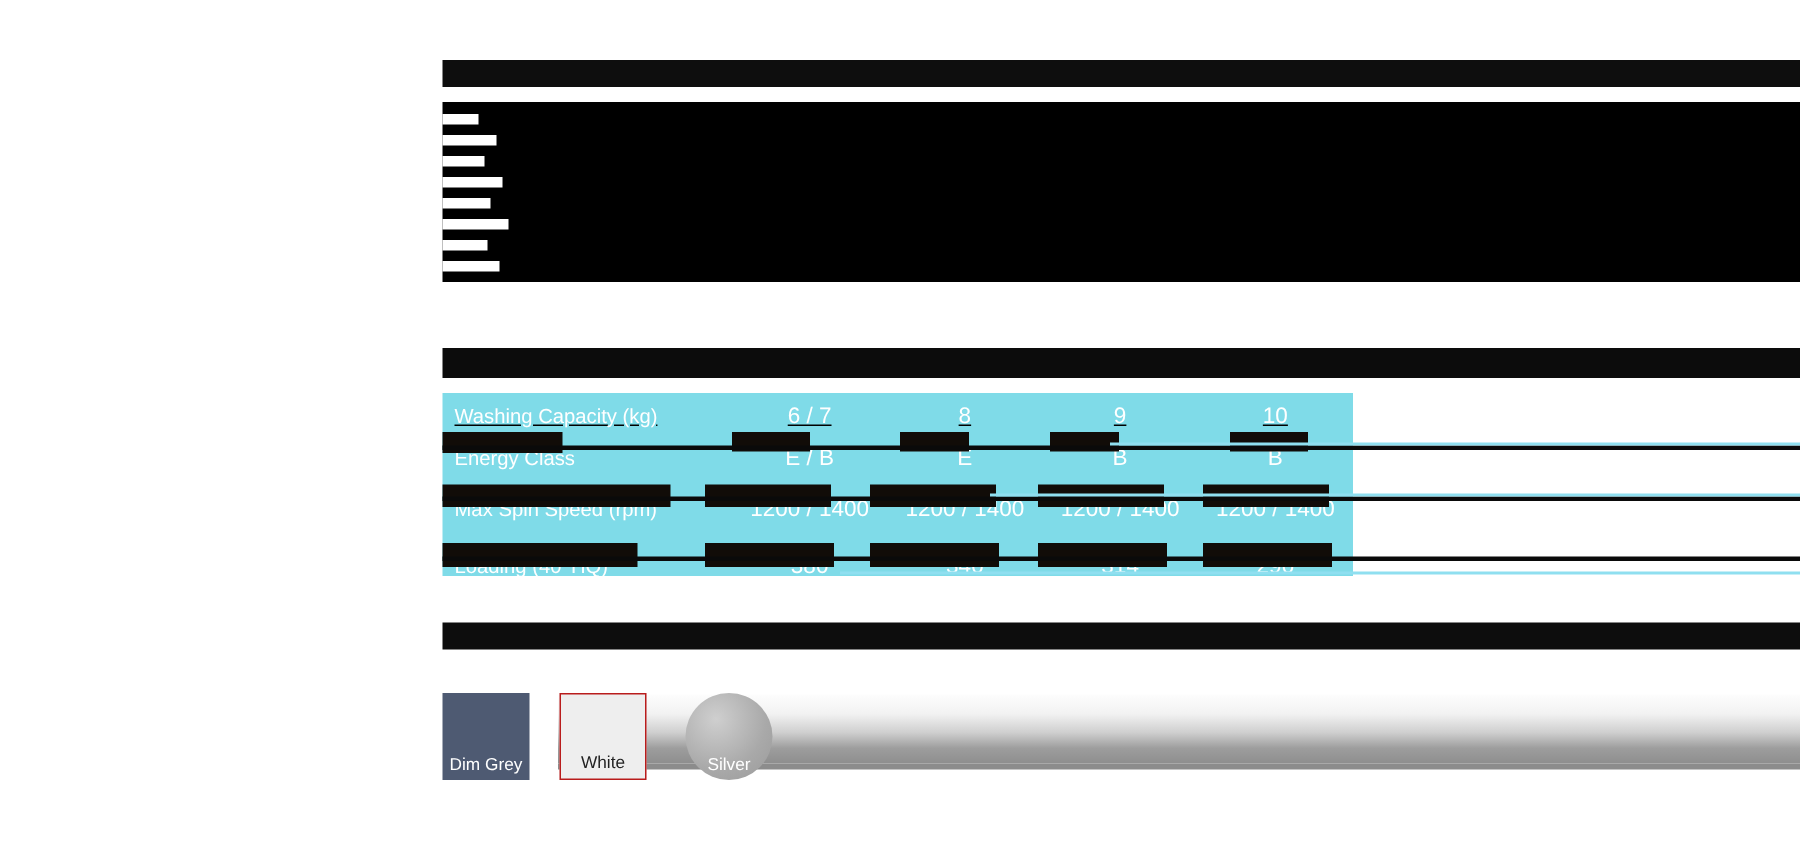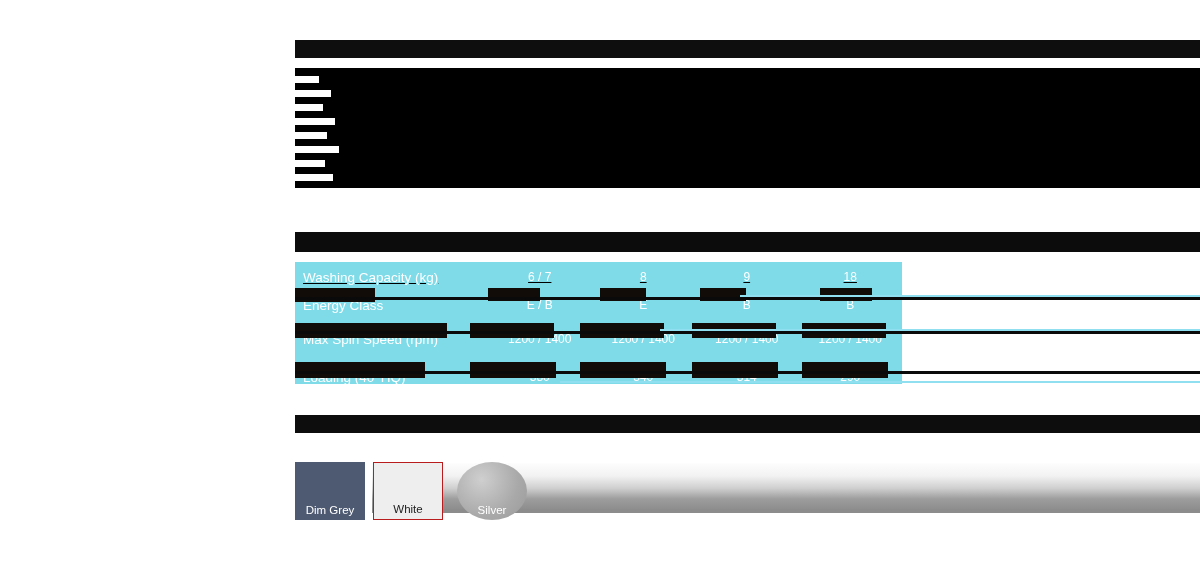--- a/index.html
+++ b/index.html
@@ -74,21 +74,21 @@
     width: 185px;
     padding-left: 8px;
     color: #ffffff;
     font-size: 13.5px;
     white-space: nowrap;
   }
   .spec-row .cell {
     flex: 1;
     text-align: center;
     color: #ffffff;
-    font-size: 12px;
+    font-size: 15px;
     white-space: nowrap;
   }
   .spec-row.hidden-row .label,
   .spec-row.hidden-row .cell {
     visibility: hidden;
   }
 
   
   .spec-strip {
     position: absolute;
@@ -113,21 +113,21 @@
     left: 295px;
     top: 415px;
     width: 905px;
     height: 18px;
     background: #0d0d0d;
   }
 
   
   .swatch {
     position: absolute;
-    width: 70px;
+    width: 58px;
     height: 58px;
     top: 462px;
     display: flex;
     align-items: flex-end;
     justify-content: center;
   }
   .swatch .cap {
     font-size: 11.5px;
     padding-bottom: 4px;
     white-space: nowrap;
@@ -184,21 +184,21 @@
   <span></span>
 </div>
 
 <div id="specs-table">
 
   <div class="spec-row" style="top:0px;text-decoration:underline;">
     <div class="label">Washing Capacity (kg)</div>
     <div class="cell">6 / 7</div>
     <div class="cell">8</div>
     <div class="cell">9</div>
-    <div class="cell">18</div>
+    <div class="cell">10</div>
   </div>
 
   <div class="spec-row hidden-row" style="top:24px;">
     <div class="label"></div>
     <div class="cell"></div>
     <div class="cell"></div>
     <div class="cell"></div>
     <div class="cell"></div>
   </div>
 

